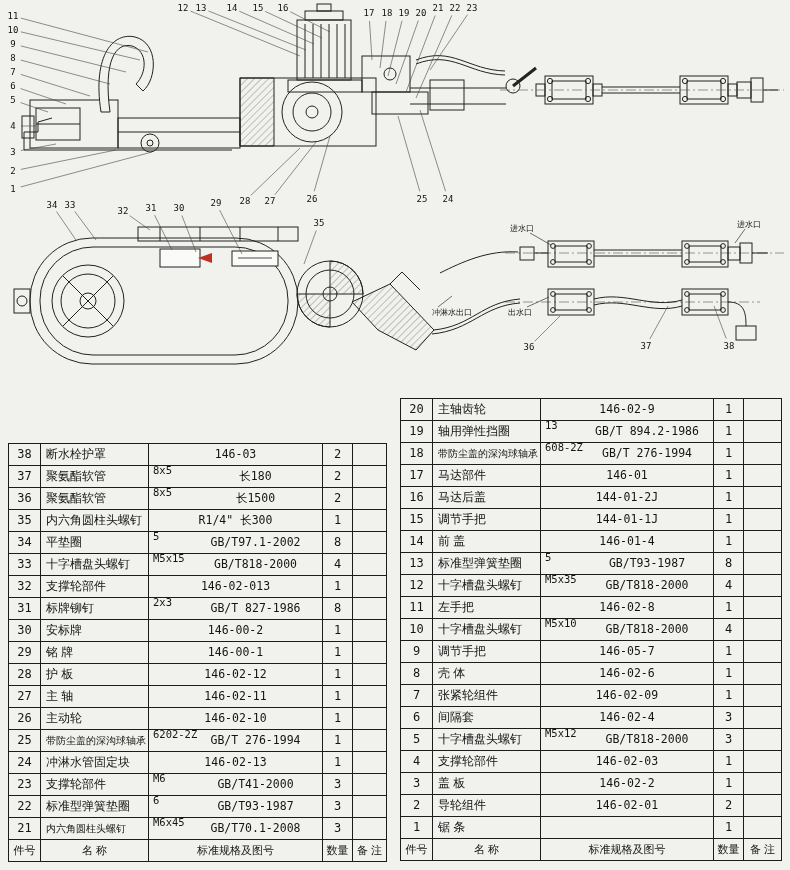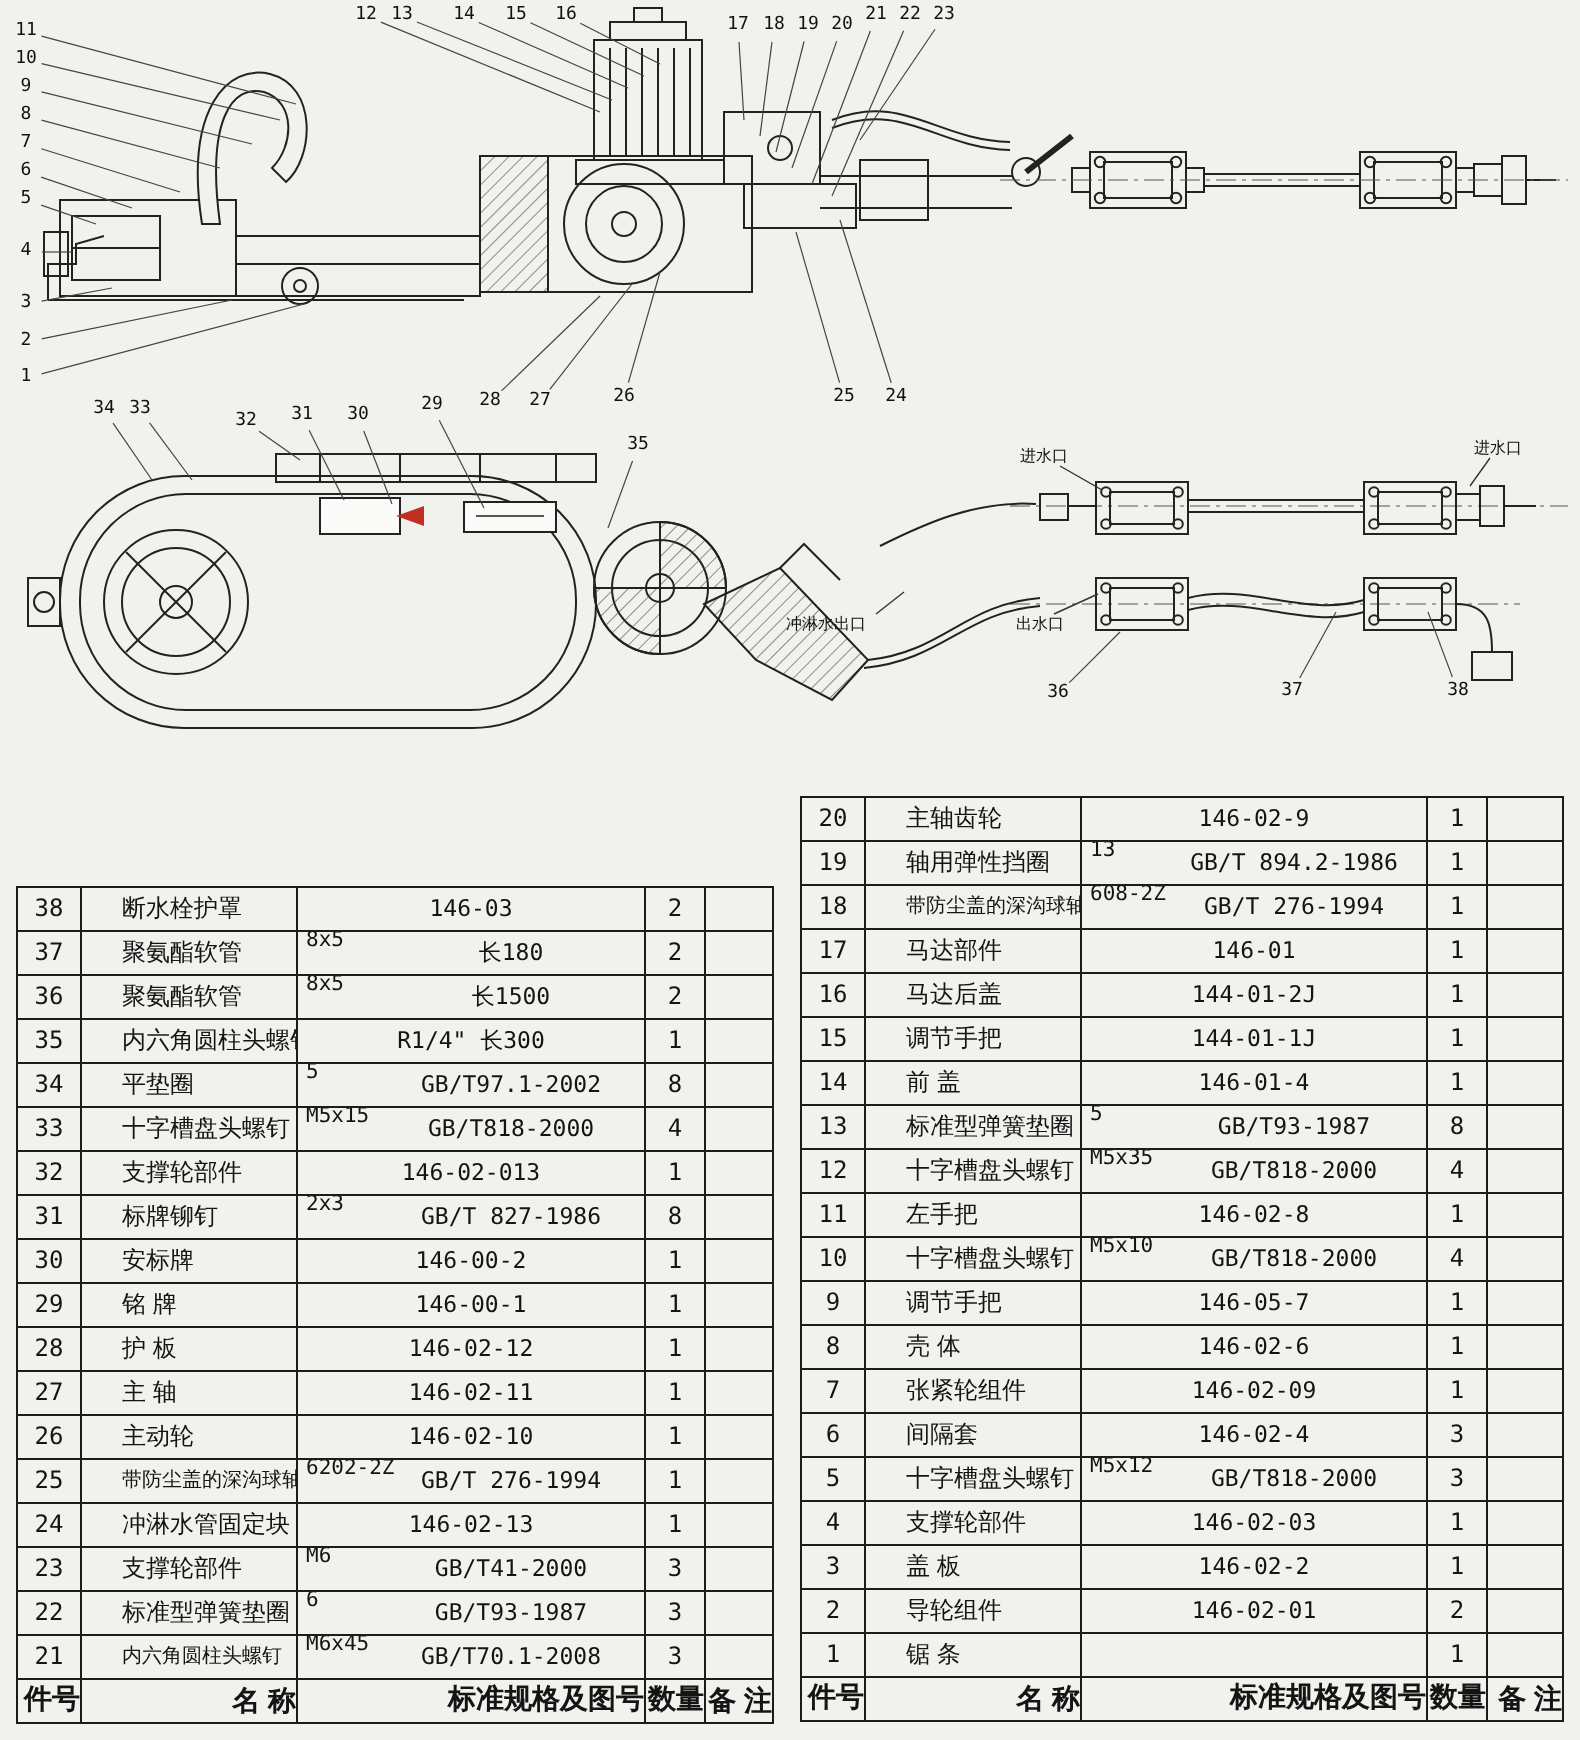--- a/index.html
+++ b/index.html
@@ -21,32 +21,32 @@
   }
   .ptable{
     position:absolute;border-collapse:collapse;table-layout:fixed;
     background:transparent;z-index:2;
   }
   .ptable td{
     border:1px solid #1c1c1c;height:21px;line-height:21px;padding:0;
     font-size:12px;overflow:hidden;white-space:nowrap;
   }
   .ptable td.no{text-align:center;font-family:"DejaVu Sans Mono",monospace;font-size:12px;}
-  .ptable td.name{padding-left:20px;}
+  .ptable td.name{padding-left:5px;}
   .ptable td.name.long{font-size:10px;}
   .ptable td.spec{
     text-align:center;font-family:"DejaVu Sans Mono",monospace;font-size:11.5px;position:relative;
   }
   .ptable td.spec .prefix{
     position:absolute;left:4px;top:-3px;font-size:10.5px;line-height:14px;
   }
   .ptable td.spec.has-prefix span.main{display:inline-block;padding-left:40px;}
   .ptable td.qty{text-align:center;font-family:"DejaVu Sans Mono",monospace;font-size:12px;}
   .ptable td.note{text-align:center;}
-  .ptable tr.footer td{text-align:right;font-size:14px;padding:0;font-weight:bold;}
+  .ptable tr.footer td{text-align:center;font-size:11px;padding:0;}
   #table-left{left:8px;top:443px;width:378px;}
   #table-right{left:400px;top:398px;width:381px;}
 </style>
 </head>
 <body>
 
 <div class="drawing-area" id="drawing-area">
   <svg id="drawing-svg" width="790" height="396" viewBox="0 0 790 396">
     <defs>
       <pattern id="hatch" width="5" height="5" patternUnits="userSpaceOnUse" patternTransform="rotate(45)">
@@ -268,21 +268,21 @@
     <span class="callout" style="left: 151px; top: 208px;">31</span>
     <span class="callout" style="left: 179px; top: 208px;">30</span>
     <span class="callout" style="left: 216px; top: 203px;">29</span>
     <span class="callout" style="left: 319px; top: 223px;">35</span>
     <span class="callout" style="left: 529px; top: 347px;">36</span>
     <span class="callout" style="left: 646px; top: 346px;">37</span>
     <span class="callout" style="left: 729px; top: 346px;">38</span>
     <span class="dlabel" style="left: 522px; top: 228px;">进水口</span>
     <span class="dlabel" style="left: 749px; top: 224px;">进水口</span>
     <span class="dlabel" style="left: 520px; top: 312px;">出水口</span>
-    <span class="dlabel" style="left: 413px; top: 312px;">冲淋水出口</span>
+    <span class="dlabel" style="left: 452px; top: 312px;">冲淋水出口</span>
   </div>
 
 <div>
   <table class="ptable" id="table-left">
     <colgroup>
       <col style="width:32px">
         <col style="width:108px">
         <col style="width:174px">
       <col style="width:30px">
         <col style="width:34px">

